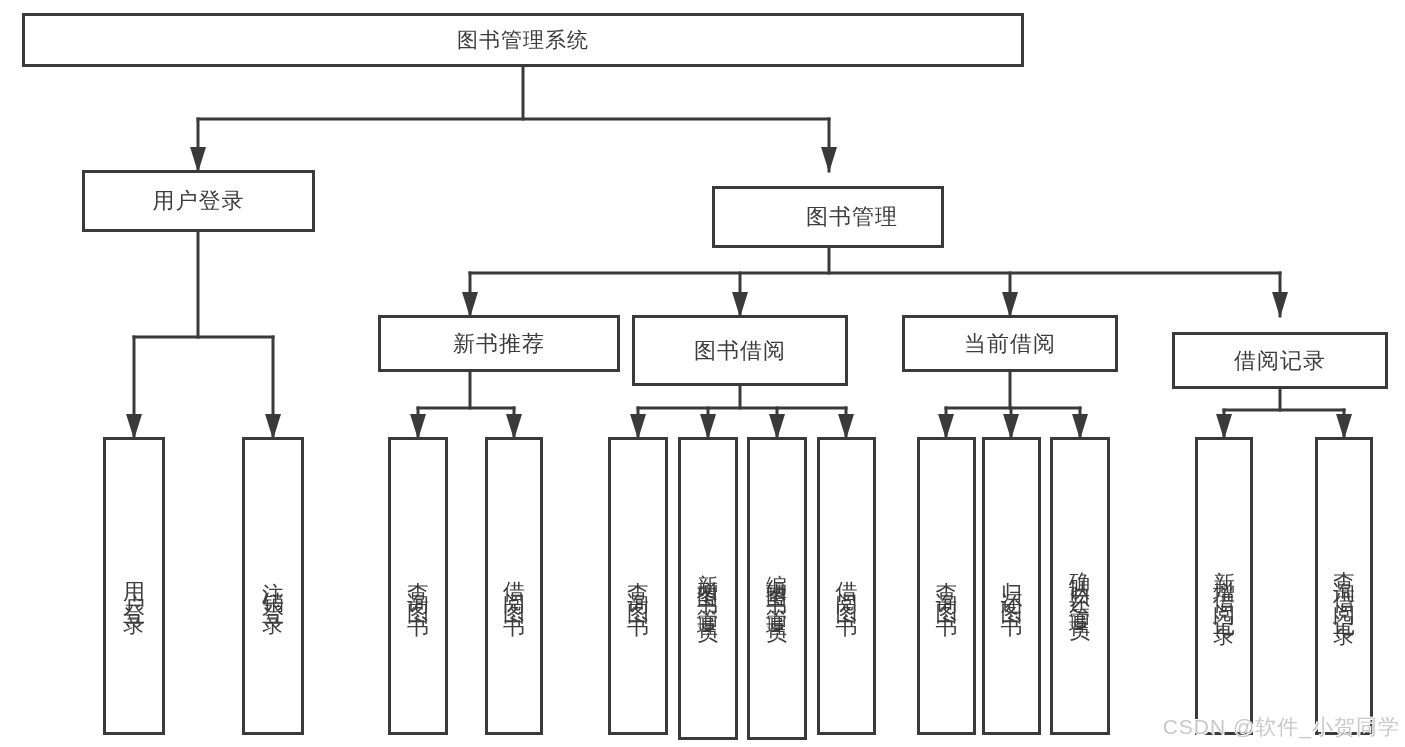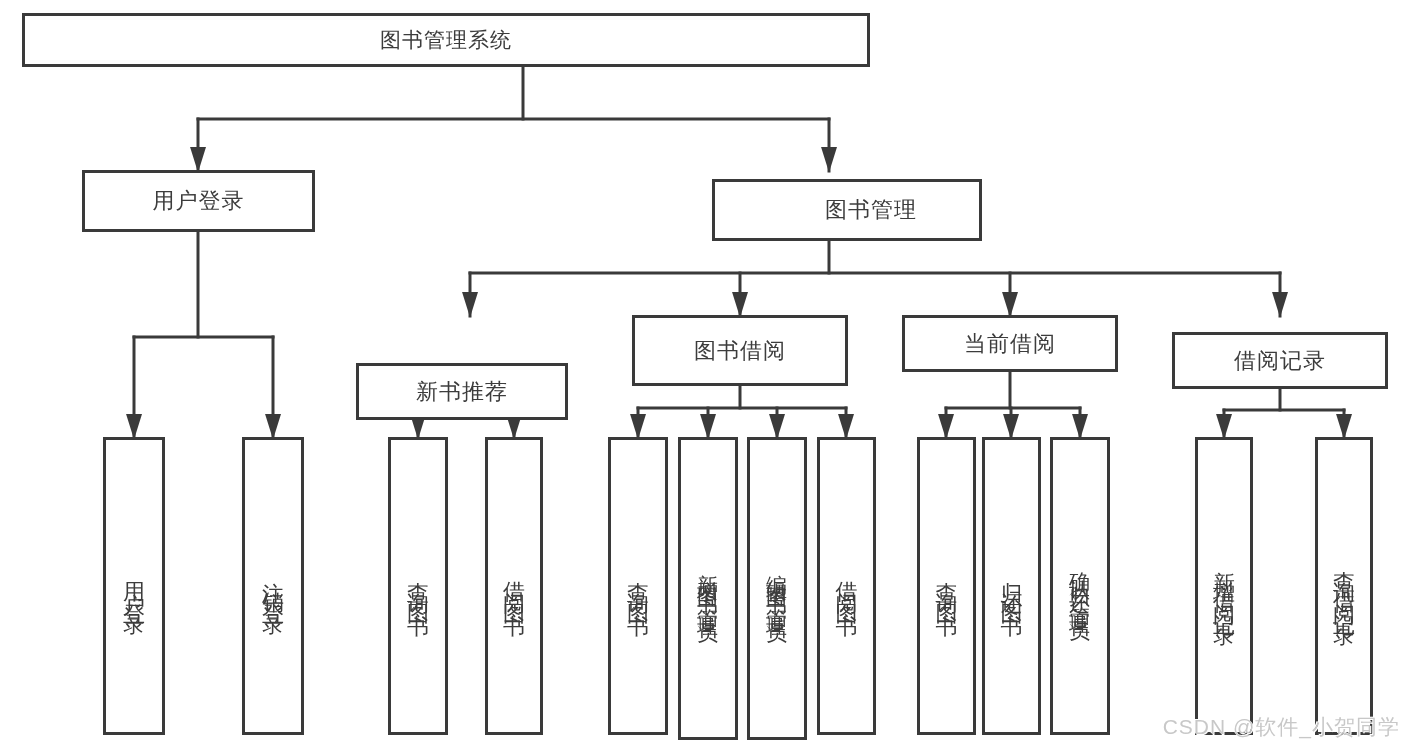--- a/index.html
+++ b/index.html
@@ -134,26 +134,26 @@
     </g>
 
     <g>
       <line class="cline" x1="1280" y1="372" x2="1280" y2="410"></line>
       <line class="cline" x1="1224" y1="410" x2="1344" y2="410"></line>
       <line class="cline" x1="1224" y1="410" x2="1224" y2="438" marker-end="url(#arw)"></line>
       <line class="cline" x1="1344" y1="410" x2="1344" y2="438" marker-end="url(#arw)"></line>
     </g>
   </svg>
 
-  <div class="hbox root" style="left:22px; top:13px; width:848px; height:54px;">图书管理系统</div>
+  <div class="hbox root" style="left:22px; top:13px; width:1002px; height:54px;">图书管理系统</div>
 
   <div class="hbox" style="left:82px; top:170px; width:233px; height:62px;">用户登录</div>
-  <div class="hbox" style="left:712px; top:179px; width:270px; height:62px;padding-left:48px;">图书管理</div>
-
-  <div class="hbox" style="left:356px; top:315px; width:212px; height:57px;margin-top:48px;">新书推荐</div>
+  <div class="hbox" style="left:712px; top:186px; width:232px; height:62px;padding-left:48px;">图书管理</div>
+
+  <div class="hbox" style="left:378px; top:315px; width:242px; height:57px;">新书推荐</div>
   <div class="hbox" style="left:632px; top:315px; width:216px; height:71px;">图书借阅</div>
   <div class="hbox" style="left:902px; top:315px; width:216px; height:57px;">当前借阅</div>
   <div class="hbox" style="left:1172px; top:332px; width:216px; height:57px;">借阅记录</div>
 
   <div class="leaf" style="left:103px; width:62px;">
     <span class="vtext">用户登录</span>
   </div>
   <div class="leaf" style="left:242px; width:62px;">
     <span class="vtext">注销登录</span>
   </div>

